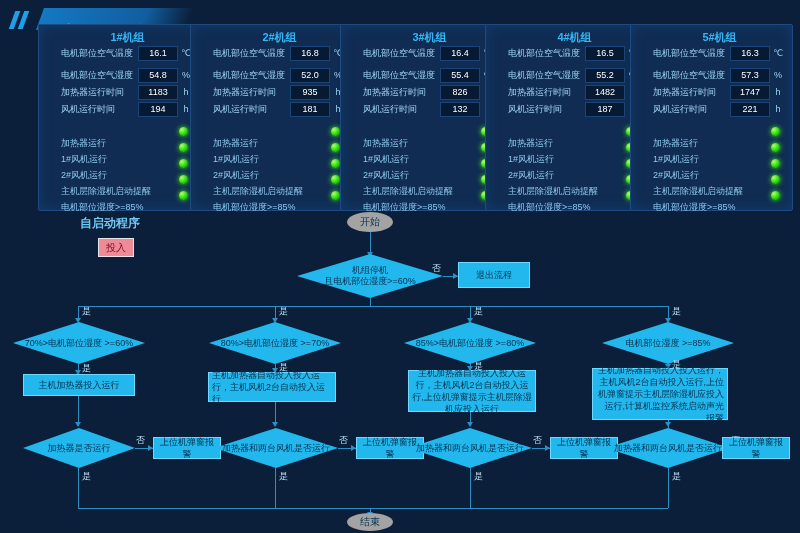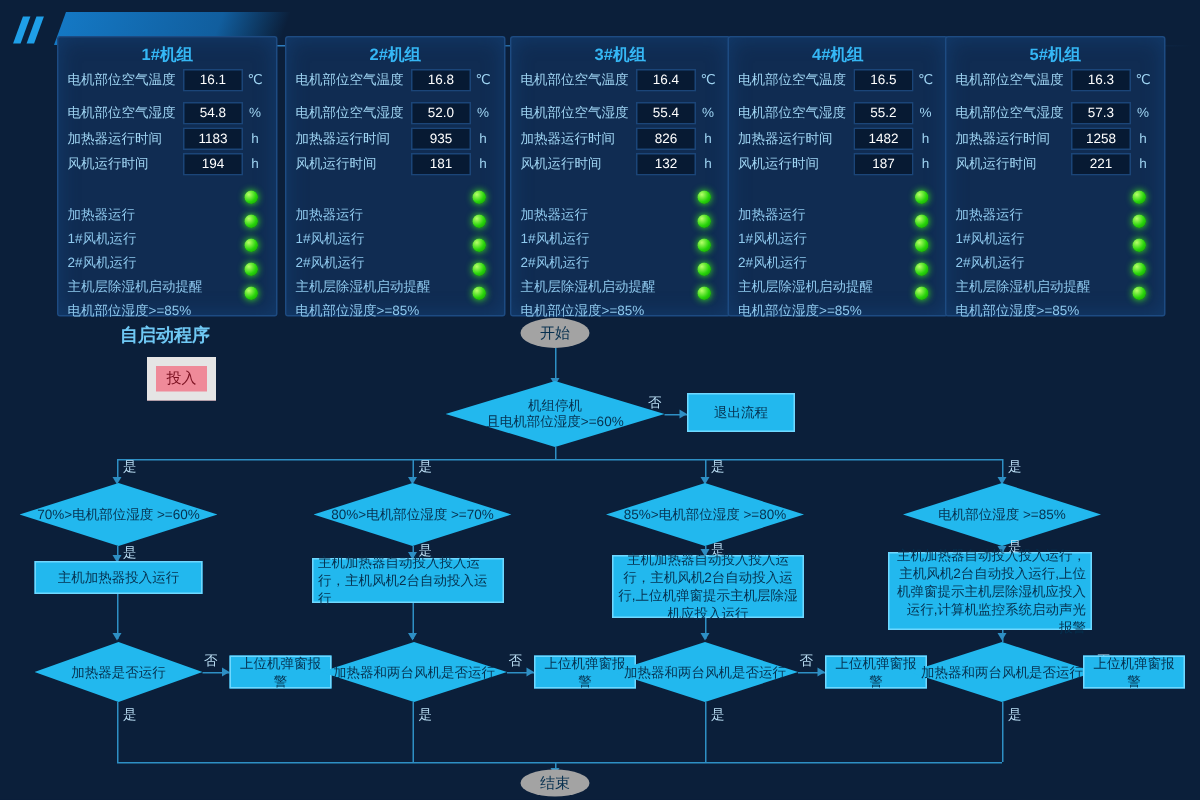--- a/index.html
+++ b/index.html
@@ -25,41 +25,41 @@
      transform:skewX(-20deg);}
   .hdr-title{position:absolute;left:48px;top:16px;height:18px;line-height:18px;
      font-size:13px;font-weight:bold;color:#eaf6ff;letter-spacing:1px;}
   .hdr-rule{position:absolute;left:175px;top:24px;width:620px;height:1px;
      background:linear-gradient(90deg,#2f7fc0,#13406e 80%,rgba(11,31,58,0));}
 
   
   .panels{position:absolute;left:0;top:24px;width:800px;height:190px;}
   .panel{position:absolute;top:0;width:145px;height:185px;
      background:#102c52;border:1px solid #1d4b82;border-radius:2px;
-     box-shadow:inset 0 0 14px rgba(24,90,160,.35);}
+     box-shadow:inset 0 0 14px rgba(24,90,160,.35);padding-left:16px;}
   .panel .ptitle{height:16px;line-height:16px;text-align:center;margin-top:4px;
      font-size:11px;font-weight:bold;color:#35b7f5;}
   .row{height:16px;margin:0 6px 1px 6px;display:flex;align-items:center;}
   .row .lbl{font-size:9px;color:#9fd4f2;white-space:nowrap;flex:0 0 auto;}
   .row .val{margin-left:auto;width:38px;height:13px;line-height:13px;text-align:center;
      background:#071a33;border:1px solid #1b4578;color:#ffffff;font-size:9px;}
   .row .unit{width:16px;text-align:center;font-size:9px;color:#9fd4f2;}
   .srow{height:16px;margin:0 6px;display:flex;align-items:center;}
   .srow .slbl{font-size:9px;color:#8fc9ee;white-space:nowrap;margin-top:24px;}
   .led{margin-left:auto;width:9px;height:9px;border-radius:50%;
      background:radial-gradient(circle at 32% 30%,#b6ff6a,#27d40a 55%,#0f8a05 100%);
      box-shadow:0 0 5px #3ef01a;margin-right:6px;}
   .gap{height:5px;}
 
   
   .autoprog{position:absolute;left:80px;top:215px;}
   .autoprog .ap-title{font-size:12px;font-weight:bold;color:#6fc8f4;}
   .ap-btn{margin-top:6px;margin-left:18px;width:34px;height:17px;line-height:17px;
      text-align:center;font-size:10px;color:#7a1020;background:#ef8a99;
-     border:6px solid #e5e5e5;}
+     border:1px solid #e5e5e5;}
 
   
   .flow{position:absolute;left:0;top:0;width:800px;height:533px;}
   .node{position:absolute;box-sizing:border-box;display:flex;align-items:center;
      justify-content:center;text-align:center;color:#0a2c4d;}
   .term{background:#a3a3a3;border-radius:50%;font-size:10px;color:#07304f;}
   .box{background:#22b8ee;border:1px solid #6fd8ff;font-size:9px;color:#05314f;
      line-height:12px;padding:2px 3px;}
   .dia-wrap{position:absolute;}
   .dia-shape{position:absolute;left:0;top:0;width:100%;height:100%;
@@ -286,21 +286,21 @@
         <span class="unit">℃</span>
       </div>
       <div class="gap"></div>
       <div class="row">
         <span class="lbl">电机部位空气湿度</span>
         <span class="val">57.3</span>
         <span class="unit">%</span>
       </div>
       <div class="row">
         <span class="lbl">加热器运行时间</span>
-        <span class="val">1258</span>
+        <span class="val">1747</span>
         <span class="unit">h</span>
       </div>
       <div class="row">
         <span class="lbl">风机运行时间</span>
         <span class="val">221</span>
         <span class="unit">h</span>
       </div>
       <div class="gap"></div>
       <div class="srow">
         <span class="slbl">加热器运行</span>

